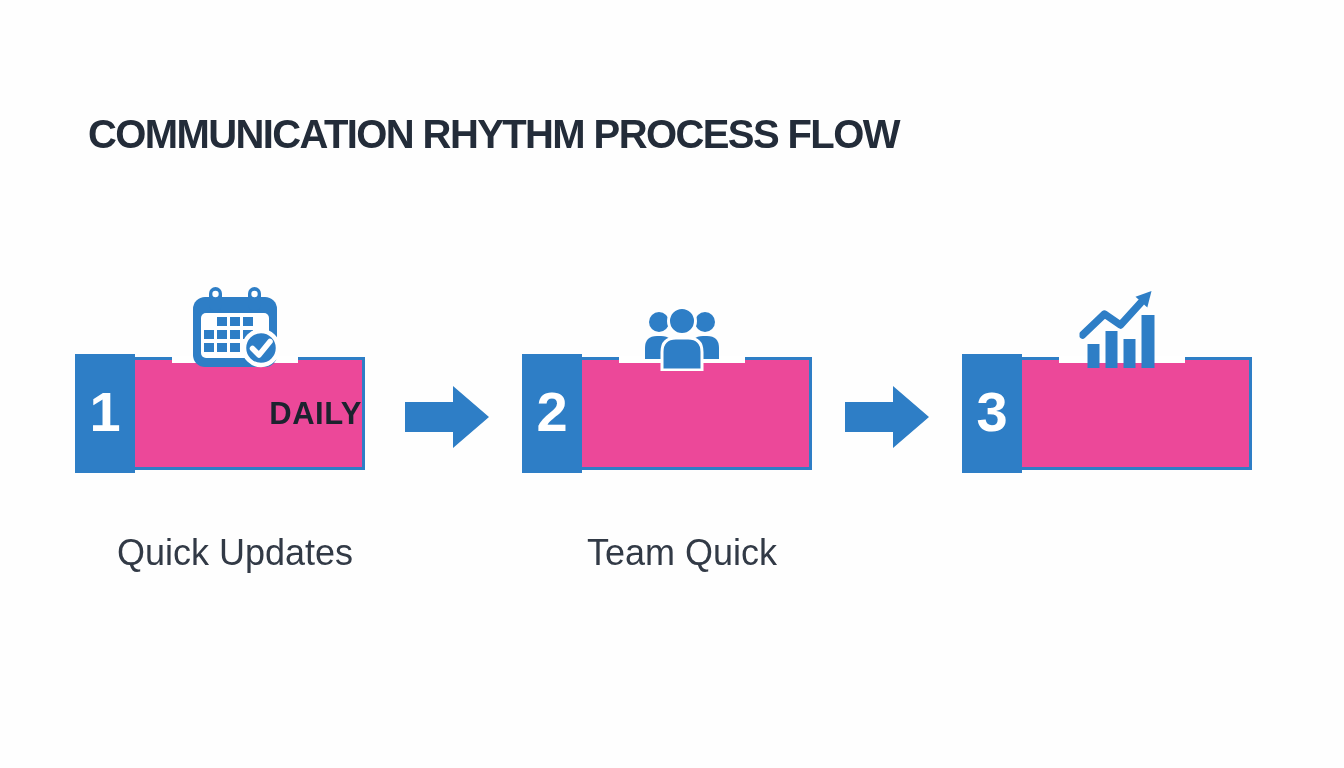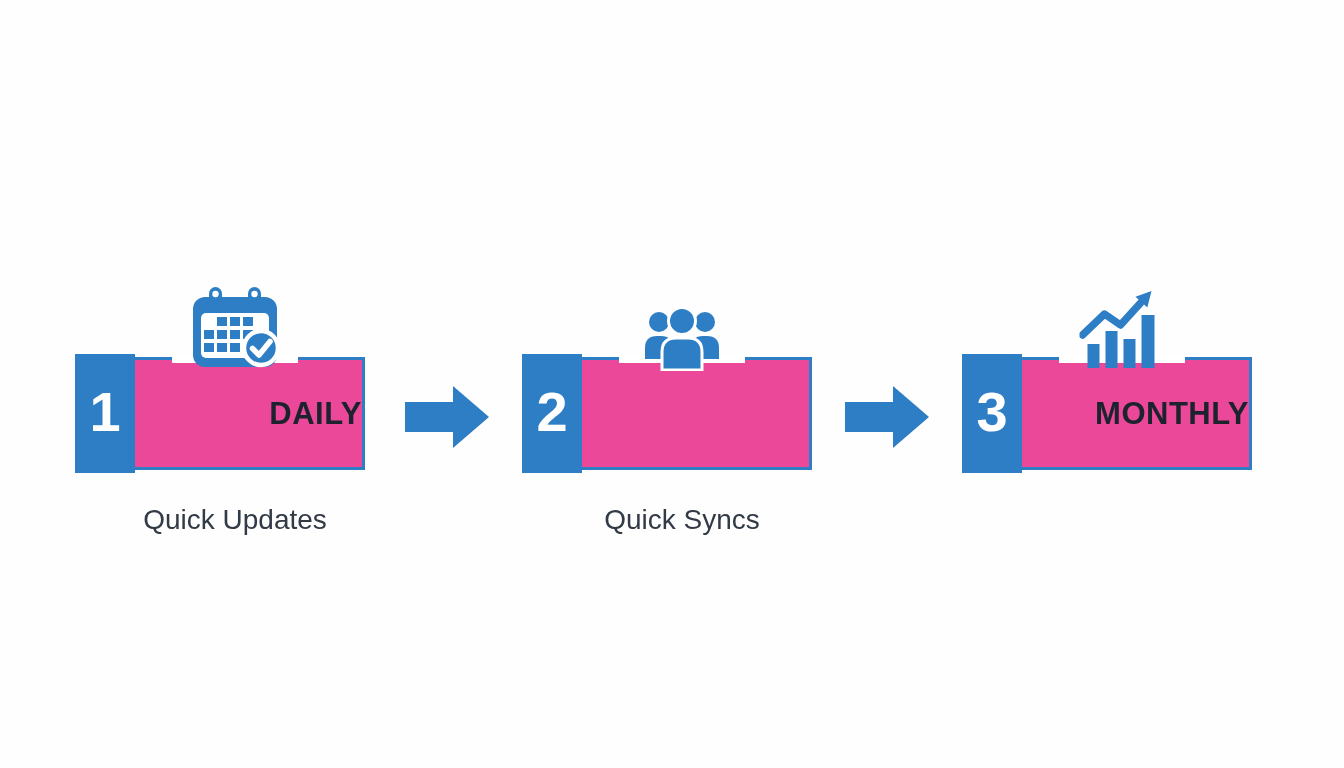--- a/index.html
+++ b/index.html
@@ -96,36 +96,37 @@
     position: absolute;
     top: 385px;
     width: 85px;
     height: 64px;
     line-height: 0;
   }
   .connector-1 { left: 405px; }
   .connector-2 { left: 845px; }
   .caption {
     position: absolute;
-    top: 504px;
+    top: 532px;
     width: 260px;
     text-align: center;
-    font-size: 28px;
+    font-size: 36px;
     color: #323a46;
     white-space: nowrap;
   }
   .caption-1 { left: 105px; }
   .caption-2 { left: 552px; }
   .caption-3 { left: 992px; }
 </style>
 </head>
 <body>
 
 <div class="canvas">
 
+  <div class="page-title">COMMUNICATION RHYTHM PROCESS FLOW</div>
 
   <div class="step step-1">
     <div class="step-box">
       <div class="gap-mask"></div>
       <span class="step-label">DAILY</span>
     </div>
     <div class="num-block">
       <span>1</span>
     </div>
     <div class="icon-wrap icon-calendar">
@@ -183,35 +184,34 @@
 
   <div class="connector connector-2">
     <svg width="85" height="64" viewBox="0 0 85 64" xmlns="http://www.w3.org/2000/svg">
       <polygon points="0,17 48,17 48,1 84,32 48,63 48,47 0,47" fill="#2e7ec6"></polygon>
     </svg>
   </div>
 
   <div class="step step-3">
     <div class="step-box">
       <div class="gap-mask"></div>
-      <span class="step-label">MONTHLY</span>
     </div>
     <div class="num-block">
       <span>3</span>
     </div>
     <div class="icon-wrap icon-chart">
       <svg width="85" height="80" viewBox="0 0 85 80" xmlns="http://www.w3.org/2000/svg">
         <g fill="#2e7ec6">
           <rect x="8" y="56" width="12" height="24"></rect>
           <rect x="26" y="43" width="12" height="37"></rect>
           <rect x="44" y="51" width="12" height="29"></rect>
           <rect x="62" y="27" width="13" height="53"></rect>
         </g>
         <polyline points="3,47 25,26 41,37 61,15" fill="none" stroke="#2e7ec6" stroke-width="7.5" stroke-linecap="round" stroke-linejoin="round"></polyline>
         <polygon points="72,3 67.8,19.5 56,8.7" fill="#2e7ec6"></polygon>
       </svg>
     </div>
   </div>
 
   <div class="caption caption-1">Quick Updates</div>
-  <div class="caption caption-2">Quick Syncs</div>
+  <div class="caption caption-2">Team Quick</div>
 
 </div>
 
 </body></html>

